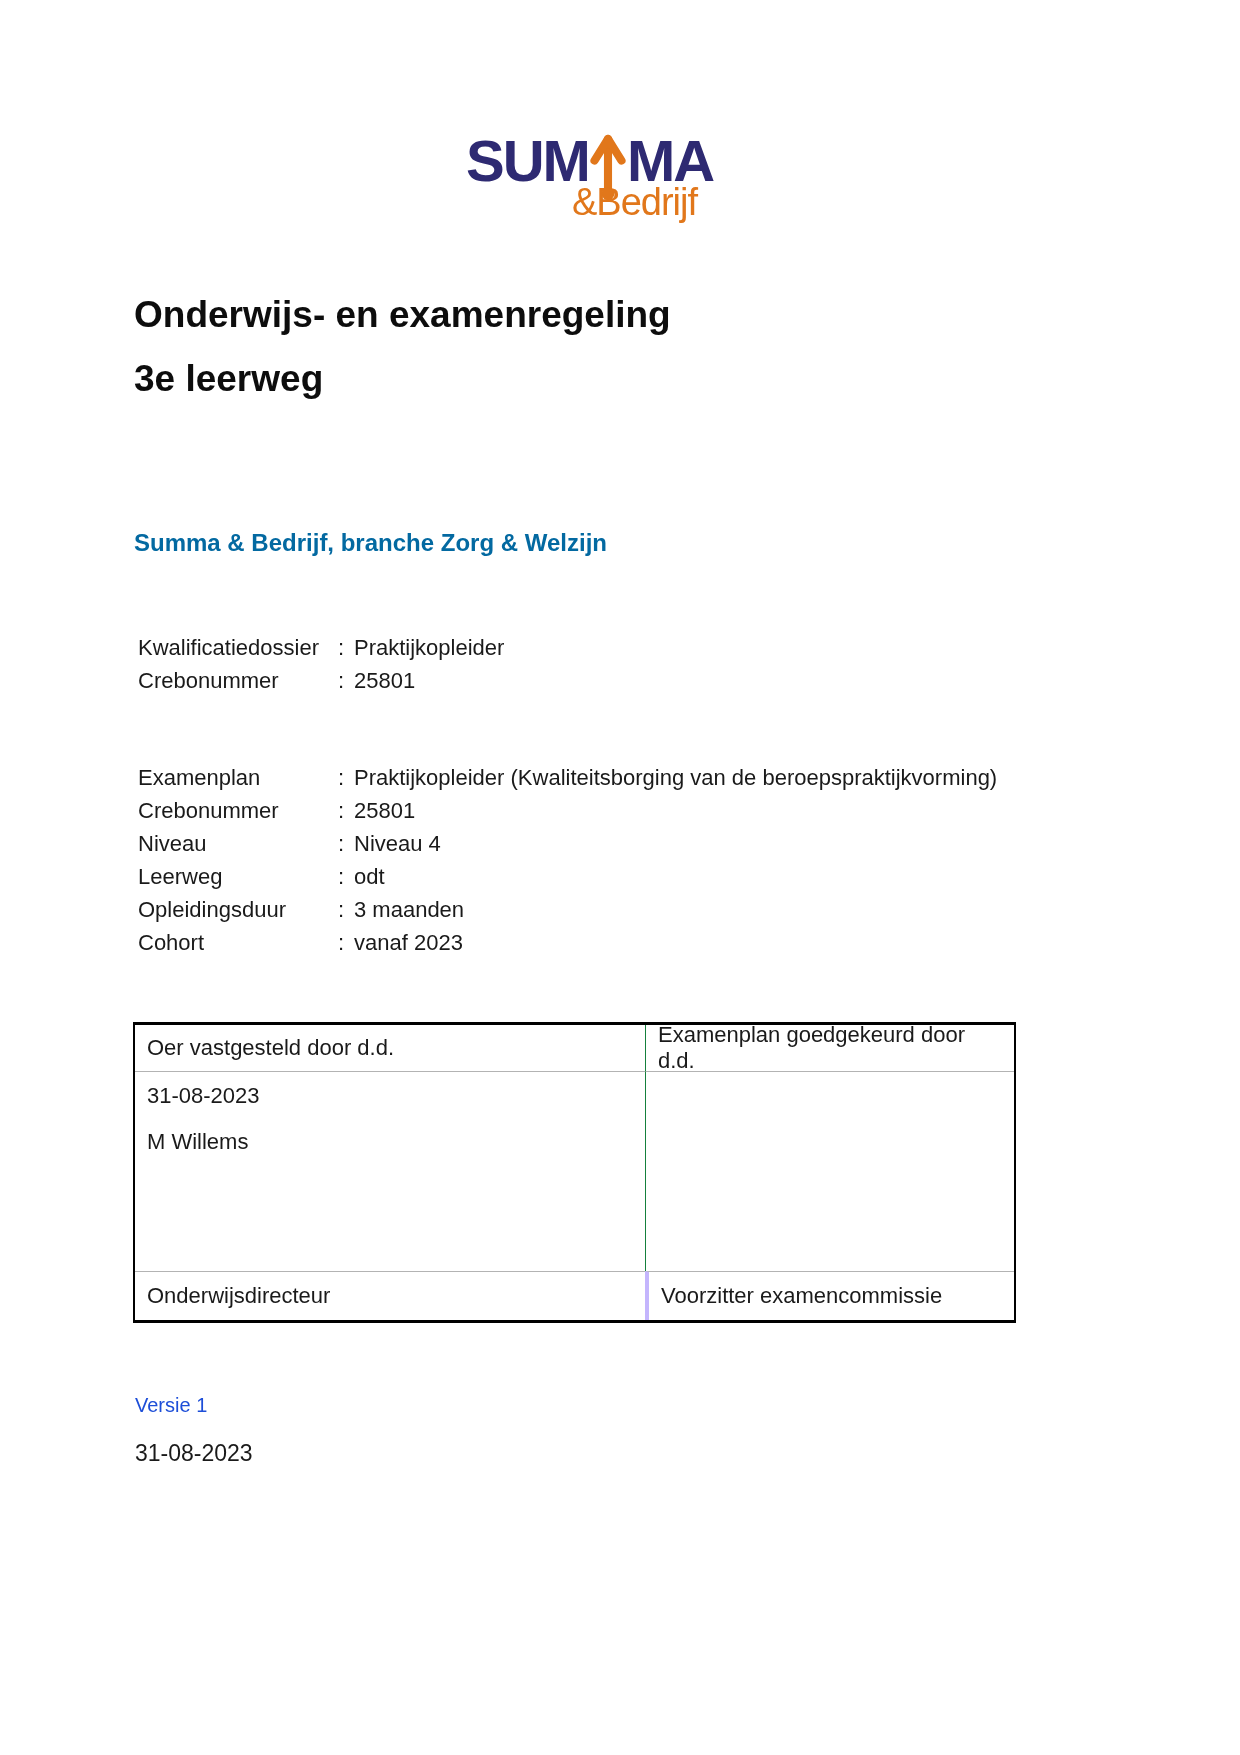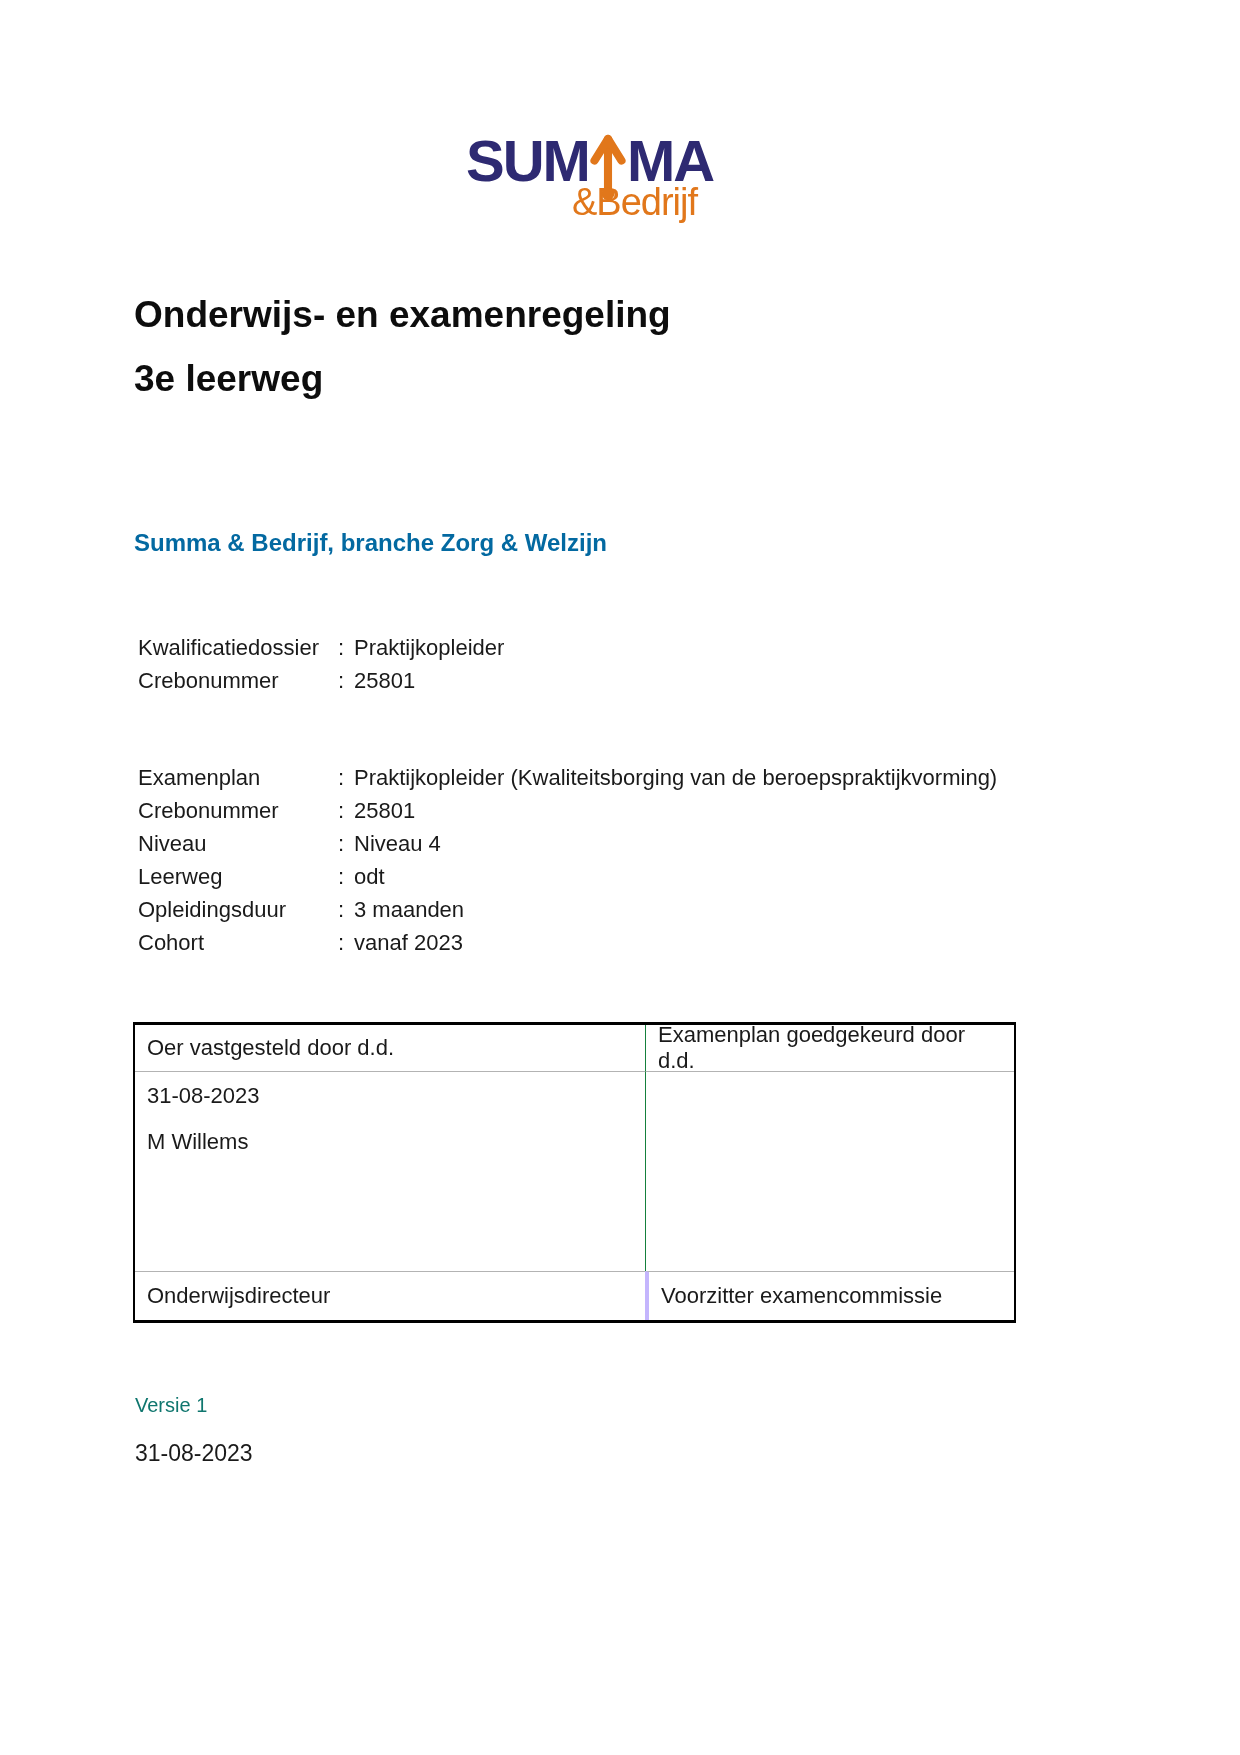--- a/index.html
+++ b/index.html
@@ -56,21 +56,21 @@
   .cell{padding:0 12px;box-sizing:border-box;}
   .cell.head{display:flex;align-items:center;}
   .cell.body{padding-top:11px;border-top:1px solid #b3b3b3;}
   .cell.foot{display:flex;align-items:center;border-top:1px solid #b3b3b3;}
   .cell.col2{border-left:1px solid #15803d;}
   .cell.foot.col2{border-left:4px solid #c4b5fd;}
   .sig-date{margin-bottom:20px;line-height:26px;}
   .sig-name{line-height:26px;}
 
   
-  .version-label{position:absolute;left:135px;top:1394px;font-size:20px;color:#0f766e;}
+  .version-label{position:absolute;left:135px;top:1394px;font-size:20px;color:#1d4ed8;}
   .version-date{position:absolute;left:135px;top:1440px;font-size:23px;color:#1a1a1a;}
 </style>
 </head>
 <body>
 
 <div class="page">
 
   <div class="logo">
     <div class="logo-main">
       <span>SUM</span>

